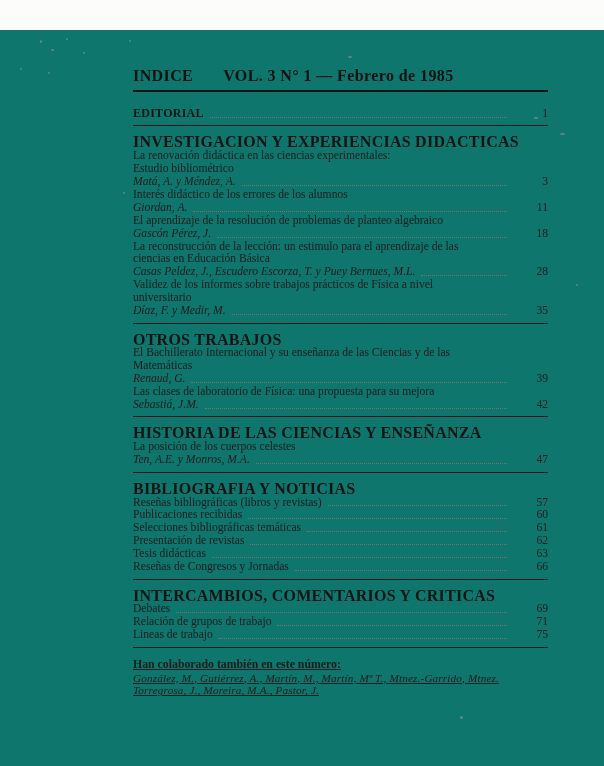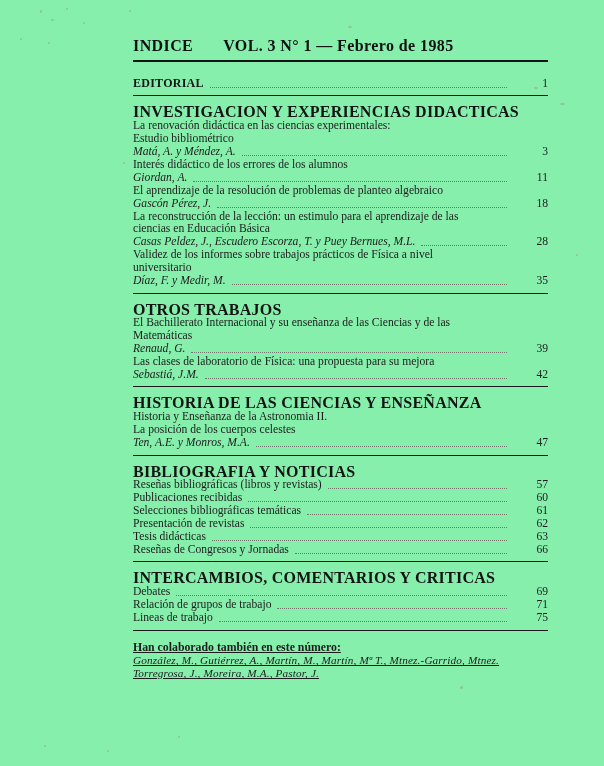--- a/index.html
+++ b/index.html
@@ -4,21 +4,21 @@
 <style>
   html, body { margin: 0; padding: 0; }
   body {
     width: 604px; height: 766px;
     background: #fcfcfb;
     font-family: "Liberation Serif", "DejaVu Serif", serif;
     color: #1c1c1c;
     overflow: hidden;
     position: relative;
   }
-  .page { position: absolute; inset: 0; background: #86efac; }
+  .page { position: absolute; inset: 0; background: #0f766e; margin-top: 30px; }
 
   .speck { position: absolute; background: #9a9a9a; border-radius: 50%; opacity: .55; }
 
   .content {
     position: absolute;
     left: 133px; top: 40px;
     width: 415px;
     font-size: 11.6px;
     line-height: 12.9px;
   }
@@ -164,21 +164,20 @@
               <span class="l-text italic">Sebastiá, J.M.</span>
               <span class="dots"></span>
               <span class="pagenum">42</span>
             </div>
           </div>
         </div>
         <div class="rule"></div>
         <div class="section">
           <div class="heading">HISTORIA DE LAS CIENCIAS Y ENSEÑANZA</div>
           <div class="entry">
-            <div class="line">Historia y Enseñanza de la Astronomia II.</div>
             <div class="line">La posición de los cuerpos celestes</div>
             <div class="leader-row">
               <span class="l-text italic">Ten, A.E. y Monros, M.A.</span>
               <span class="dots"></span>
               <span class="pagenum">47</span>
             </div>
           </div>
         </div>
         <div class="rule"></div>
         <div class="section">

